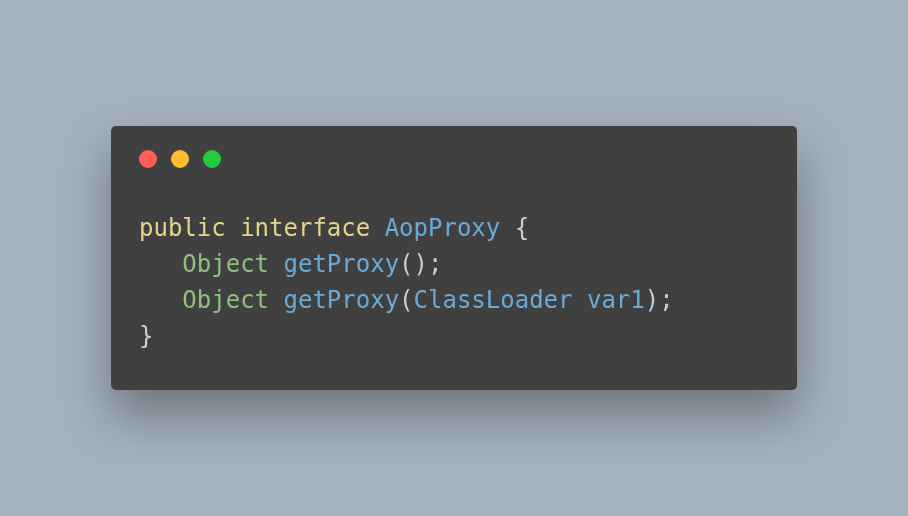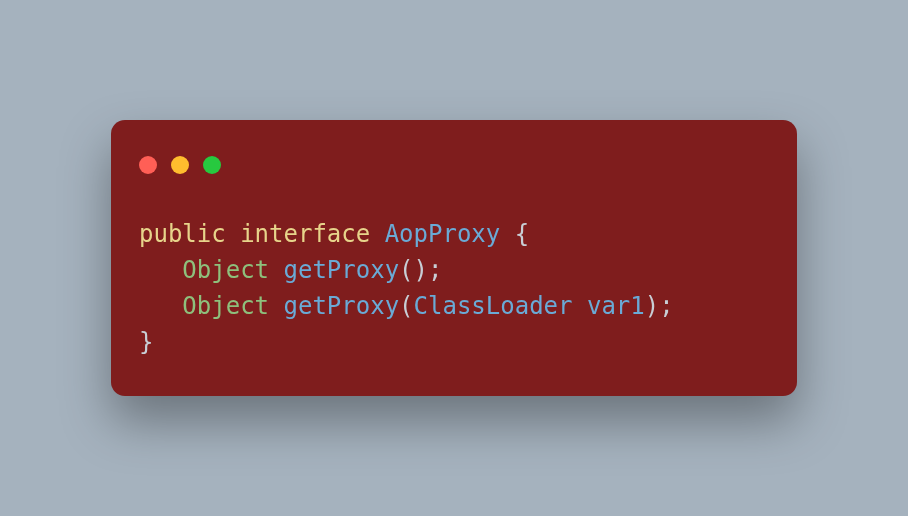--- a/index.html
+++ b/index.html
@@ -11,24 +11,24 @@
       width: 908px;
       height: 516px;
       background: #a5b2be;
       display: flex;
       align-items: center;
       justify-content: center;
       font-family: 'Menlo', 'Monaco', 'Consolas', monospace;
     }
     .window {
       width: 686px;
-      background: #7f1d1d;
-      border-radius: 14px;
+      background: #404040;
+      border-radius: 5px;
       box-shadow: 0 25px 50px rgba(0,0,0,0.35);
-      padding: 36px 0 36px 0;
+      padding: 24px 0 36px 0;
     }
     .traffic-lights {
       display: flex;
       gap: 14px;
       padding-left: 28px;
       margin-bottom: 42px;
     }
     .light {
       width: 18px;
       height: 18px;

